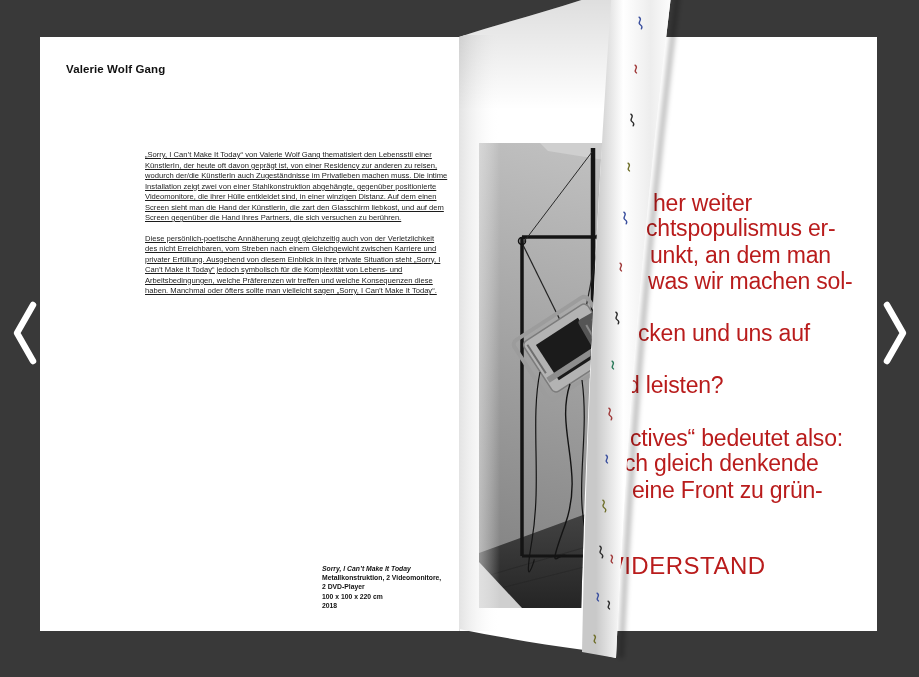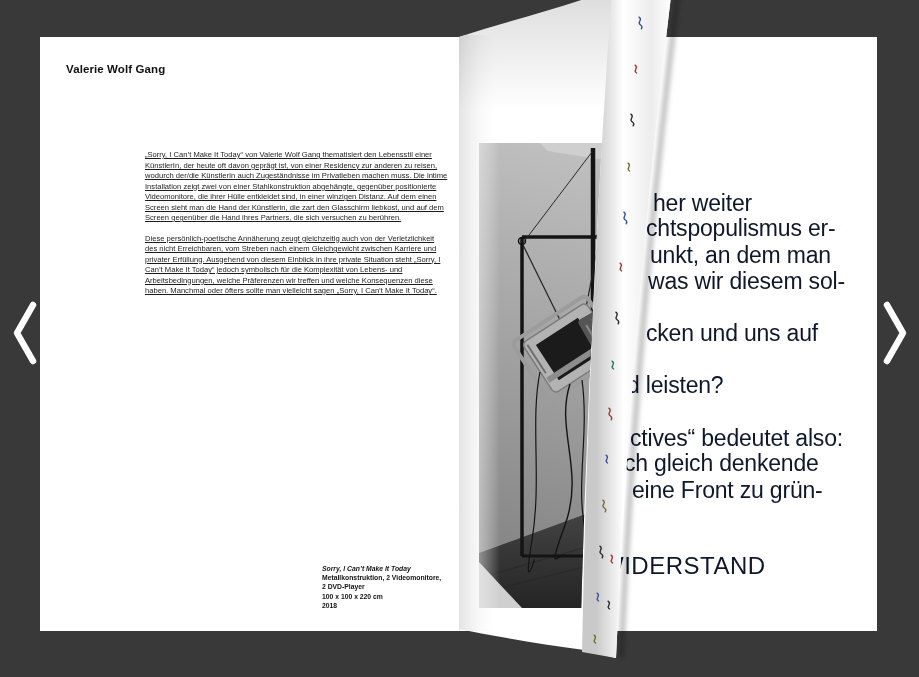--- a/index.html
+++ b/index.html
@@ -28,27 +28,27 @@
   }
   .body-text p{margin:0 0 10px 0;text-align:left;}
   .caption{
     position:absolute;left:282px;top:527px;width:160px;
     font-size:6.8px;line-height:9.2px;font-weight:700;color:#111;
   }
   .cap-title{font-style:italic;}
   
   .frag{
     position:absolute;white-space:nowrap;
-    font-size:23px;line-height:26px;color:#0f172a;letter-spacing:-.2px;
+    font-size:23px;line-height:26px;color:#b91c1c;letter-spacing:-.2px;
   }
   .f1{left:193px;top:153px;}
   .f2{left:186px;top:178px;}
   .f3{left:190px;top:205px;}
   .f4{left:188px;top:231px;}
-  .f5{left:186px;top:283px;}
+  .f5{left:178px;top:283px;}
   .f6{left:172px;top:310px;}
   .f7{left:167px;top:335px;}
   .f8{left:170px;top:388px;}
   .f9{left:164px;top:413px;}
   .f10{left:172px;top:440px;}
   .f11{left:141px;top:516px;font-size:24px;letter-spacing:.5px;}
   
   .curl{position:absolute;left:0;top:0;pointer-events:none;}
   
   .nav{
@@ -61,21 +61,21 @@
 </style>
 </head>
 <body>
 
 <div class="stage">
 
   <div class="page page-right">
     <div class="frag f1">her weiter</div>
     <div class="frag f3">unkt, an dem man</div>
     <div class="frag f2">chtspopulismus er-</div>
-    <div class="frag f4">was wir diesem sol-</div>
+    <div class="frag f4">was wir machen sol-</div>
     <div class="frag f5">cken und uns auf</div>
     <div class="frag f8">ctives“ bedeutet also:</div>
     <div class="frag f7">d leisten?</div>
     <div class="frag f10">eine Front zu grün-</div>
     <div class="frag f9">ch gleich denkende</div>
     <div class="frag f11">WIDERSTAND</div>
   </div>
 
   <div class="page page-left">
     <h1 class="artist-title">Valerie Wolf Gang</h1>

